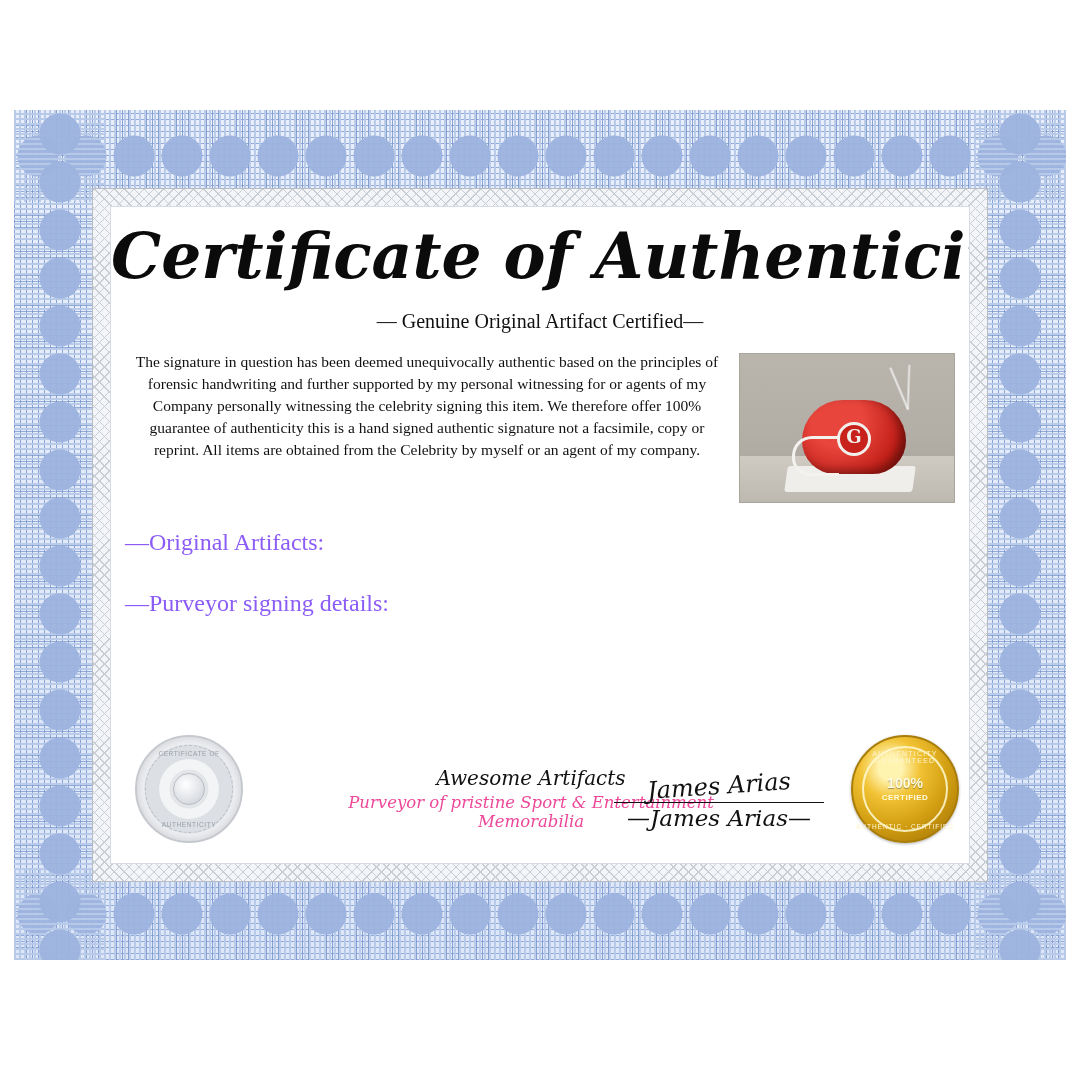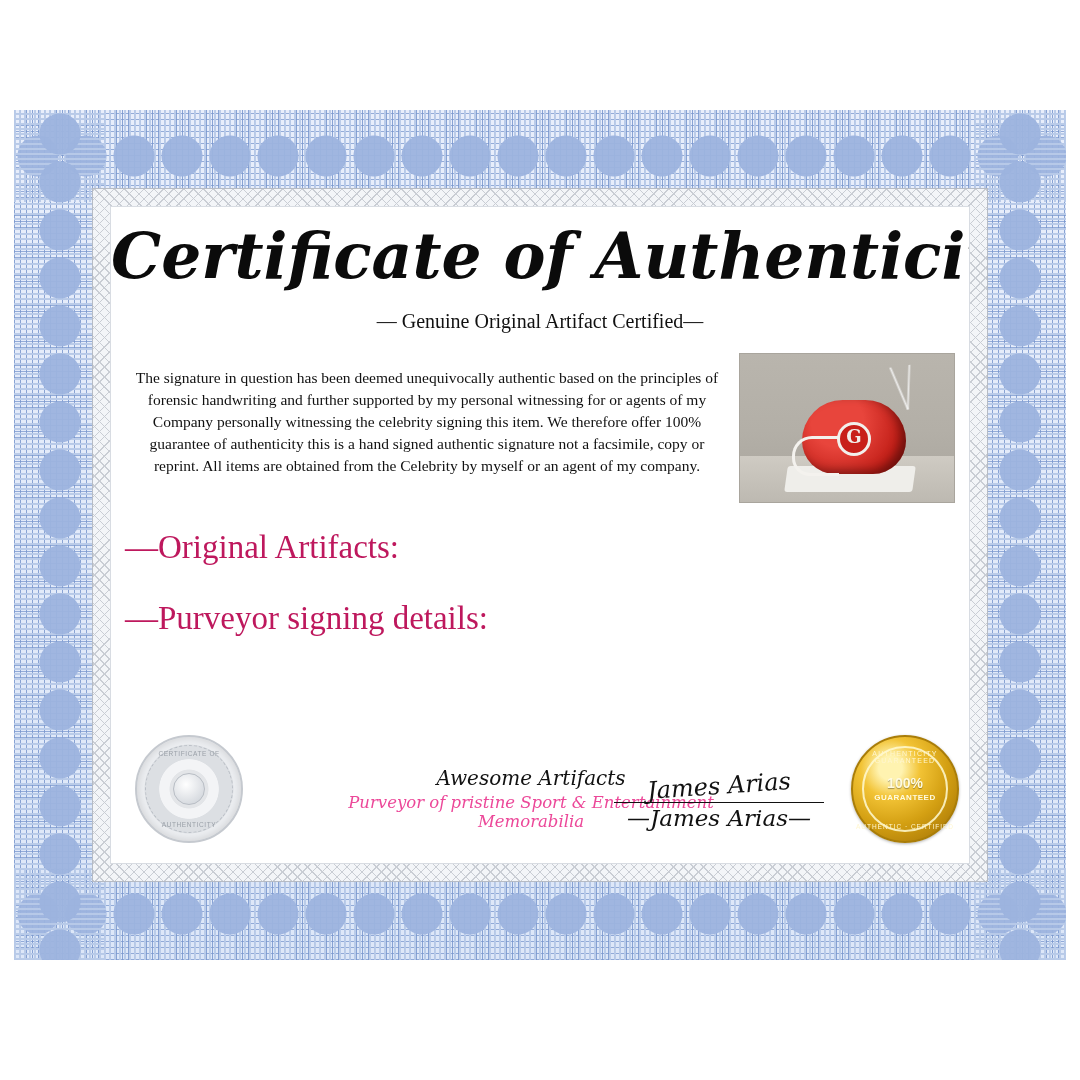--- a/index.html
+++ b/index.html
@@ -114,21 +114,20 @@
   }
   .body-text {
     flex: 1 1 auto;
     text-align: center;
     font-family: "Liberation Serif", serif;
     font-size: 15.5px;
     line-height: 1.42;
     color: #111;
     padding-left: 8px;
     padding-right: 6px;
-    margin-top: 16px;
   }
   .body-text p { margin: 0; }
 
   
   .photo-box {
     flex: 0 0 auto;
     width: 214px;
     height: 148px;
     margin-left: 12px;
     margin-top: 2px;
@@ -186,22 +185,22 @@
     right: 8px; top: 12px;
     width: 86px; height: 44px;
     background:
       linear-gradient(75deg, rgba(255,255,255,0) 44%, rgba(245,245,245,0.85) 46%, rgba(255,255,255,0) 48%),
       linear-gradient(100deg, rgba(255,255,255,0) 54%, rgba(245,245,245,0.8) 56%, rgba(255,255,255,0) 58%);
     transform: rotate(-8deg);
   }
 
   .field-line {
     font-family: "Liberation Serif", serif;
-    font-size: 33px;
-    color: #be185d;
+    font-size: 24px;
+    color: #8b5cf6;
     padding-left: 14px;
   }
   .field-1 { margin-top: 26px; }
   .field-2 { margin-top: 34px; }
 
   
   .footer {
     position: absolute;
     left: 0; right: 0; bottom: 14px;
     height: 120px;
@@ -402,19 +401,19 @@
 
       <div class="signature-block">
         <div class="sig-script">James Arias</div>
         <div class="sig-name">—James Arias—</div>
       </div>
 
       <div class="gold-seal">
         <div class="gold-inner"></div>
         <div class="gold-top">AUTHENTICITY  GUARANTEED</div>
         <div class="gold-pct">100%</div>
-        <div class="gold-sub">GUARANTEED</div>
+        <div class="gold-sub">CERTIFIED</div>
         <div class="gold-bottom">AUTHENTIC · CERTIFIED</div>
       </div>
 
     </div>
   </div>
 </div>
 
 </body></html>

